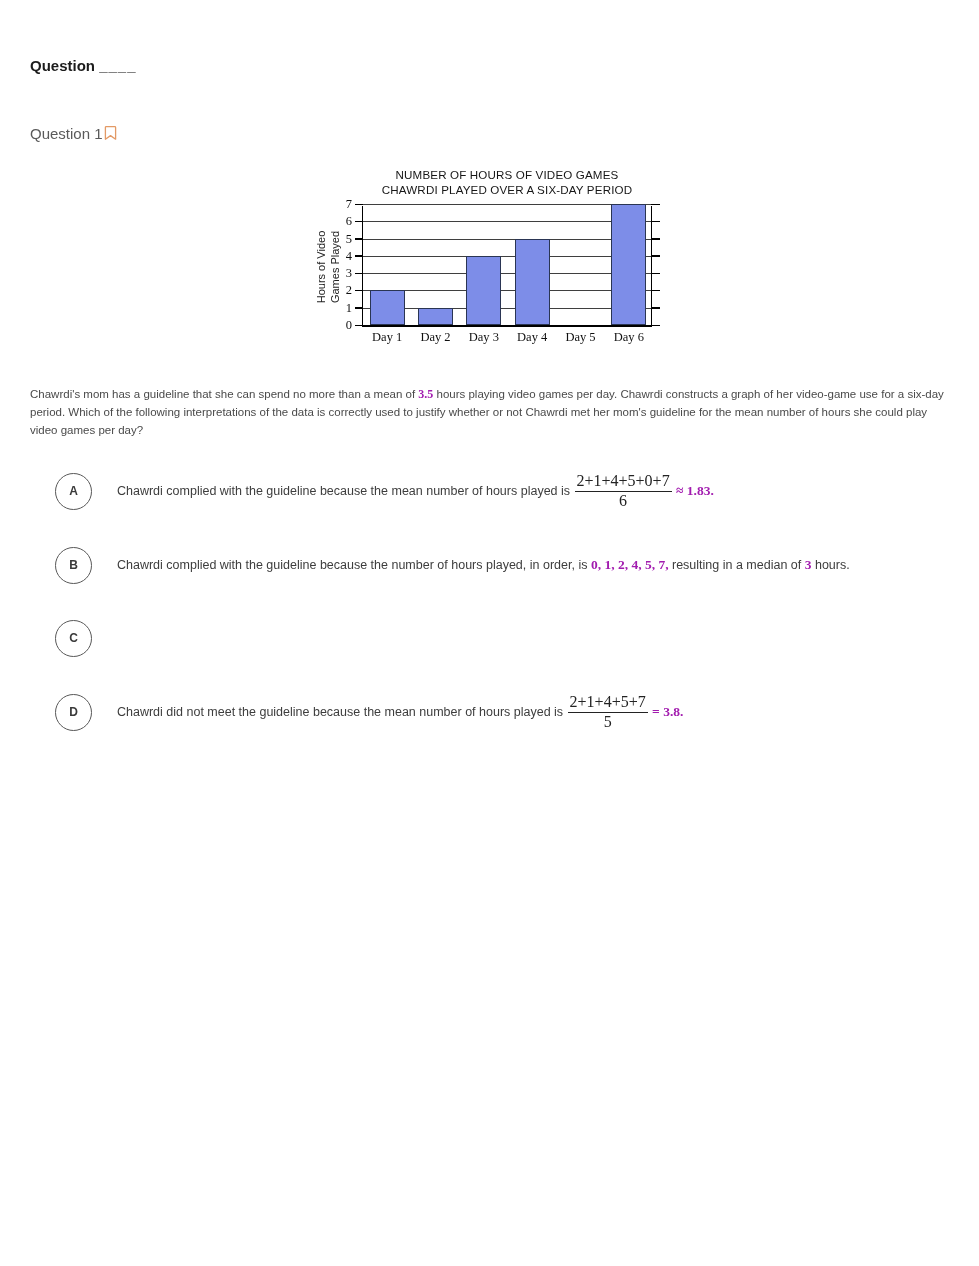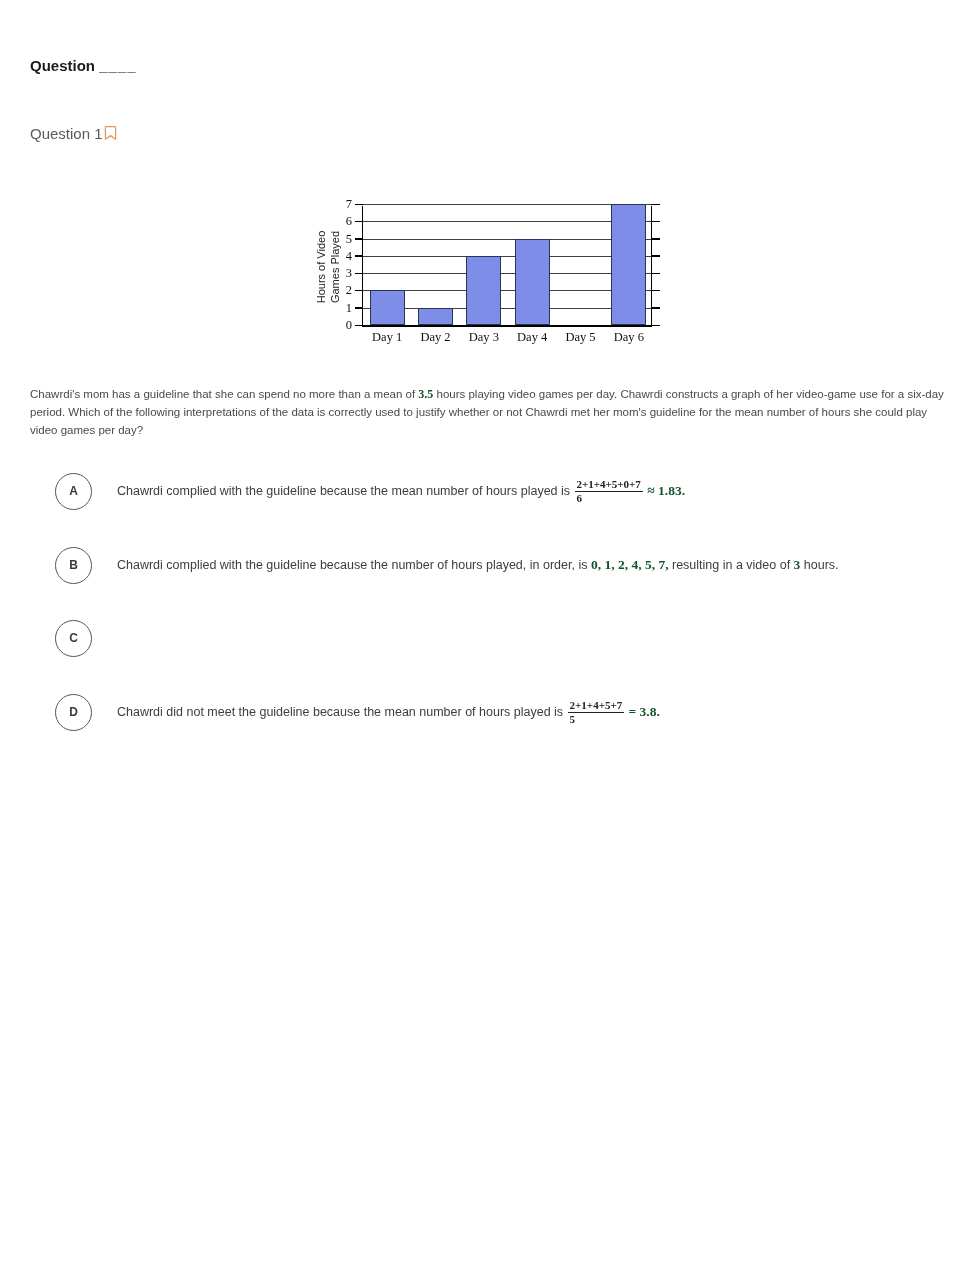--- a/index.html
+++ b/index.html
@@ -30,38 +30,38 @@
     font-family:"Liberation Serif", serif; font-size:12.5px; color:#101010; }
   .xlab { position:absolute; top:100%; margin-top:5px; text-align:center;
     font-family:"Liberation Serif", serif; font-size:12.5px; color:#101010; }
   .ylab-box { position:absolute; left:5px; top:38px; width:34px; height:121px; }
   .ylabel-inner { position:absolute; width:121px; height:34px; left:-43.5px; top:43.5px;
     transform:rotate(-90deg); text-align:center; font-size:11px; line-height:1.3; color:#222; }
 
   
   .prompt { position:absolute; left:30px; top:385px; width:914px;
     font-size:11.5px; line-height:1.55; color:#4a4a4a; }
-  .math { font-family:"Liberation Serif", serif; font-weight:600; color:#14532d; font-size:13.5px; }
+  .math { font-family:"Liberation Serif", serif; font-weight:600; color:#a21caf; font-size:13.5px; }
   .prompt .math { font-size:12px; }
 
   
   .options { position:absolute; left:0; top:0; width:100%; }
   .opt-row { position:absolute; left:55px; right:30px; min-height:40px;
     display:flex; align-items:center; gap:25px; cursor:pointer; }
   .opt-row:nth-child(1){ top:471px; }
   .opt-row:nth-child(2){ top:545px; }
   .opt-row:nth-child(3){ top:618px; }
   .opt-row:nth-child(4){ top:692px; }
   .opt-circle { flex:0 0 auto; width:37px; height:37px; border:1.6px solid #585858; border-radius:50%;
     display:flex; align-items:center; justify-content:center; background:#fff; }
   .opt-letter { font-size:12px; font-weight:bold; color:#3a3a3a; }
   .opt-text { font-size:12.5px; color:#3d3d3d; line-height:1.4; }
-  .frac { display:inline-block; vertical-align:middle; text-align:left; margin:0 1px;
-    font-family:"Liberation Serif", serif; font-weight:700; color:#232323;
-    font-size:11px; line-height:1.18; }
+  .frac { display:inline-block; vertical-align:middle; text-align:center; margin:0 1px;
+    font-family:"Liberation Serif", serif; font-weight:400; color:#232323;
+    font-size:16px; line-height:1.18; }
   .frac .num { display:block; padding:0 2px; }
   .frac .den { display:block; border-top:1.1px solid #232323; padding:0 2px; }
 </style>
 </head>
 <body>
 
 <div class="page">
 
   <div class="hdr">
     <span>Question</span>
@@ -71,20 +71,24 @@
   <div class="qlabel-row">
     <span>Question 1</span>
     <span class="bm-icon">
       <svg width="13" height="16" viewBox="0 0 13 16">
         <path d="M2.2 1.6 h8.6 a0.8 0.8 0 0 1 0.8 0.8 v11.8 l-5.1 -3.6 l-5.1 3.6 v-11.8 a0.8 0.8 0 0 1 0.8 -0.8 z" fill="none" stroke="#e39a66" stroke-width="1.3" stroke-linejoin="round"></path>
       </svg>
     </span>
   </div>
 
   <div class="chart">
+    <div class="chart-title">
+        <div class="t-line">NUMBER OF HOURS OF VIDEO GAMES</div>
+        <div class="t-line">CHAWRDI PLAYED OVER A SIX-DAY PERIOD</div>
+      </div>
     <div class="ylab-box">
       <div class="ylabel-inner">
           <div>Hours of Video</div>
           <div>Games Played</div>
         </div>
     </div>
     <div class="plot">
         <div class="tick tick-l" style="bottom: -1px;"></div>
         <div class="tick tick-r" style="bottom: -1px;"></div>
         <div class="ynum" style="bottom: -8px;">0</div>
@@ -136,21 +140,21 @@
       <div class="opt-row">
         <div class="opt-circle">
           <span class="opt-letter">A</span>
         </div>
         <div class="opt-text"><span class="txt">Chawrdi complied with the guideline because the mean number of hours played is </span><span class="frac"><span class="num">2+1+4+5+0+7</span><span class="den">6</span></span><span class="math"> ≈ 1.83.</span></div>
       </div>
       <div class="opt-row">
         <div class="opt-circle">
           <span class="opt-letter">B</span>
         </div>
-        <div class="opt-text"><span class="txt">Chawrdi complied with the guideline because the number of hours played, in order, is </span><span class="math">0, 1, 2, 4, 5, 7,</span><span class="txt"> resulting in a video of </span><span class="math">3</span><span class="txt"> hours.</span></div>
+        <div class="opt-text"><span class="txt">Chawrdi complied with the guideline because the number of hours played, in order, is </span><span class="math">0, 1, 2, 4, 5, 7,</span><span class="txt"> resulting in a median of </span><span class="math">3</span><span class="txt"> hours.</span></div>
       </div>
       <div class="opt-row">
         <div class="opt-circle">
           <span class="opt-letter">C</span>
         </div>
       </div>
       <div class="opt-row">
         <div class="opt-circle">
           <span class="opt-letter">D</span>
         </div>

